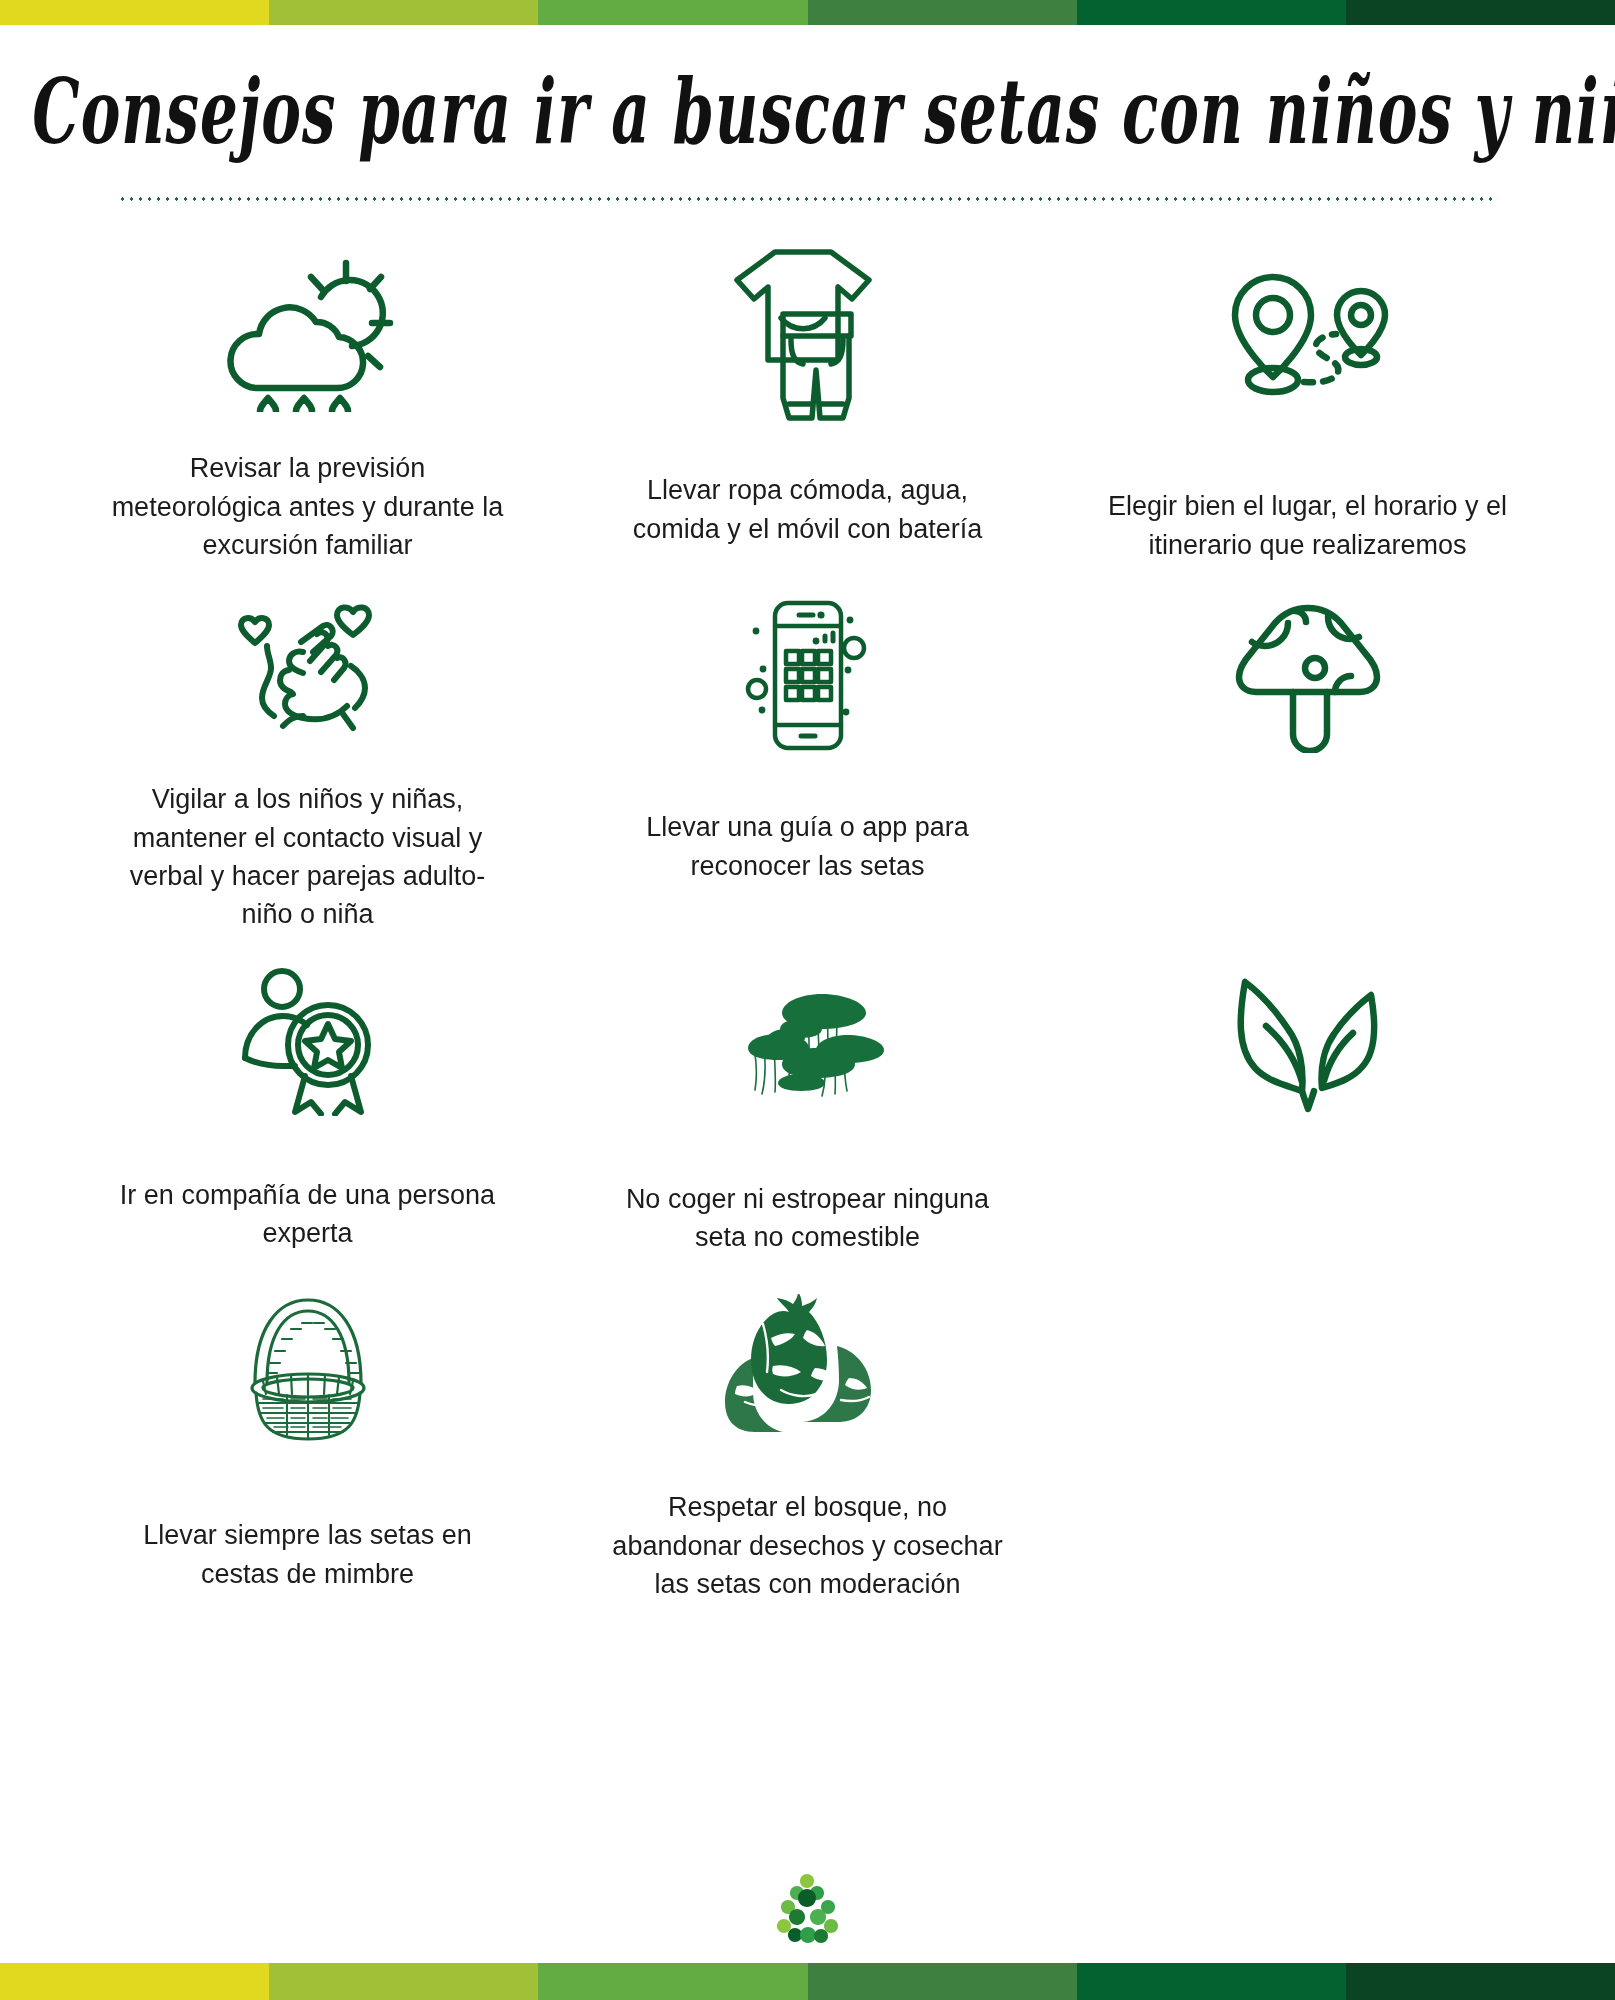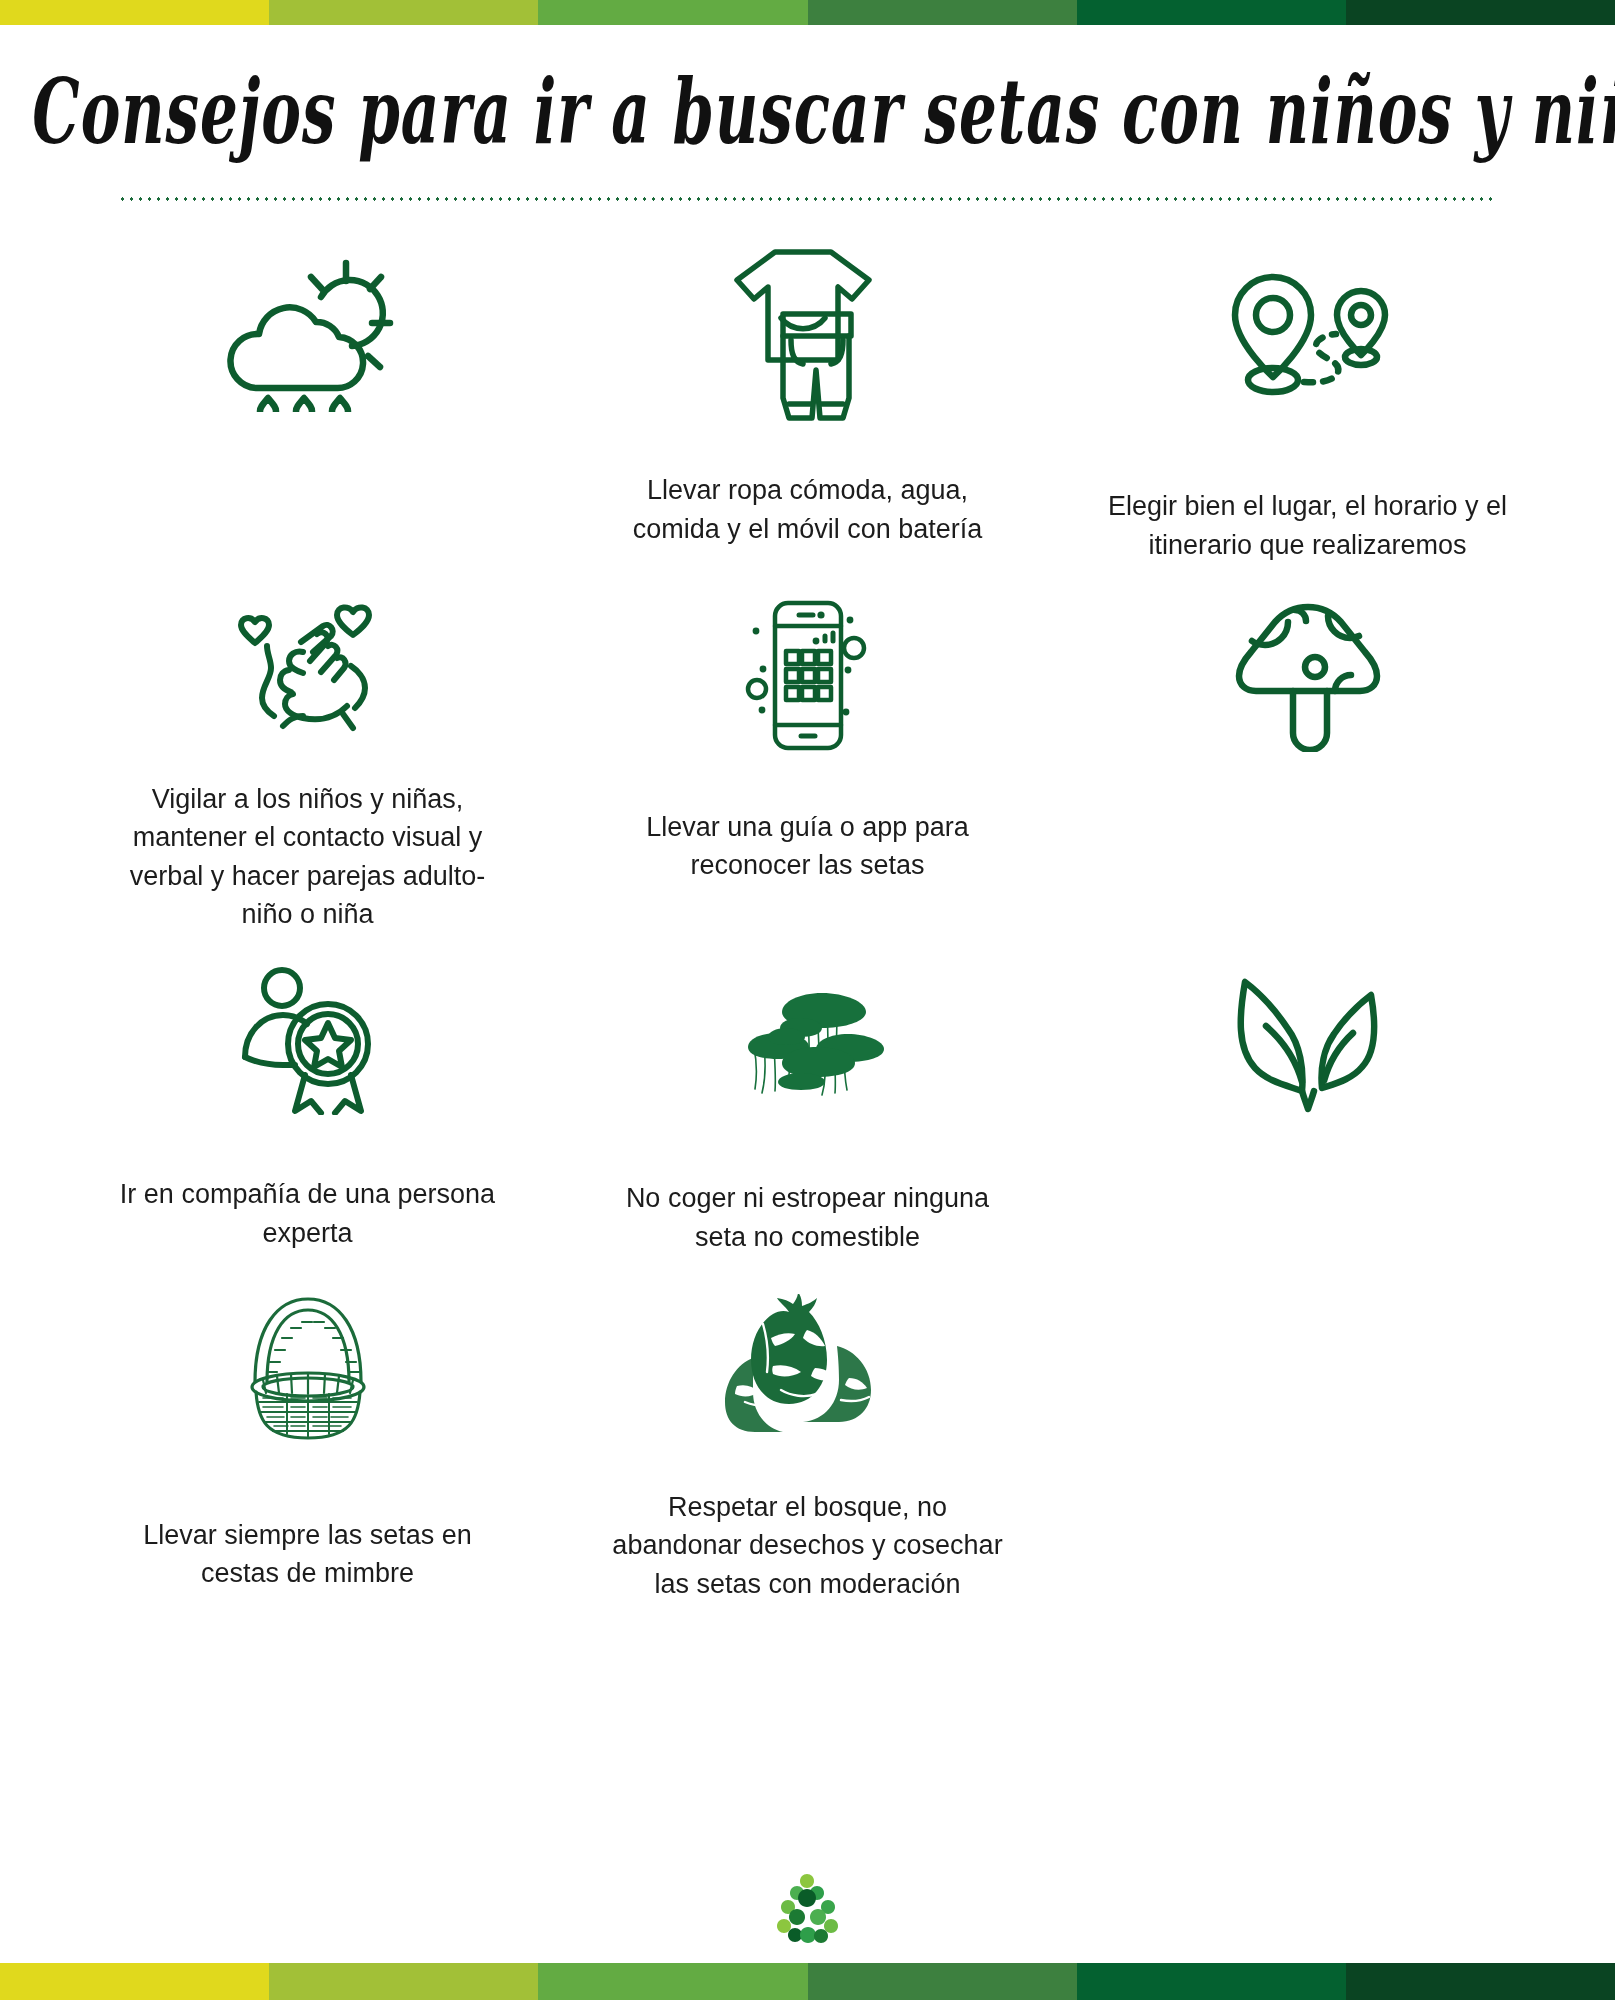--- a/index.html
+++ b/index.html
@@ -167,20 +167,21 @@
         <line x1="161" y1="20" x2="150" y2="32"></line>
         <line x1="170" y1="66" x2="152" y2="66"></line>
         <line x1="160" y1="110" x2="148" y2="99"></line>
         <path d="M101 40a33 33 0 1 1 31 49"></path>
         <path d="M36 131a27 27 0 0 1 3-54 31 31 0 0 1 57-12 24 24 0 0 1 23 15 25 25 0 0 1-3 51z"></path>
         <path d="M48 141c-5 6-8 9-8 13a8 8 0 0 0 16 0c0-4-3-7-8-13z"></path>
         <path d="M84 141c-5 6-8 9-8 13a8 8 0 0 0 16 0c0-4-3-7-8-13z"></path>
         <path d="M120 141c-5 6-8 9-8 13a8 8 0 0 0 16 0c0-4-3-7-8-13z"></path>
       </svg>
     </div>
+    <div class="tip-text">Revisar la previsión meteorológica antes y durante la excursión familiar</div>
   </div>
 
   <div class="tip row-1 r1c2">
     <div class="icon-wrap">
       <svg width="165" height="180" viewBox="0 0 165 180" fill="none" stroke="#0d5c2e" stroke-width="5.5" stroke-linecap="round" stroke-linejoin="round">
         <path d="M50 8h56l38 28-17 19-14-12v73H43V43L29 55 12 36z"></path>
         <path d="M56 74a28 28 0 0 0 44 0"></path>
         <path d="M58 70h68v22H58z"></path>
         <path d="M58 92v62l6 20h23l4-48 4 48h23l6-20V92"></path>
         <path d="M64 160h23"></path>

